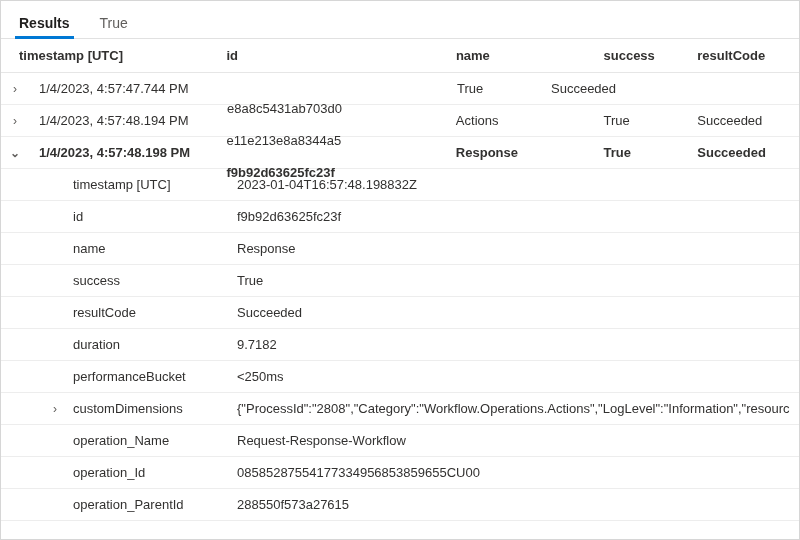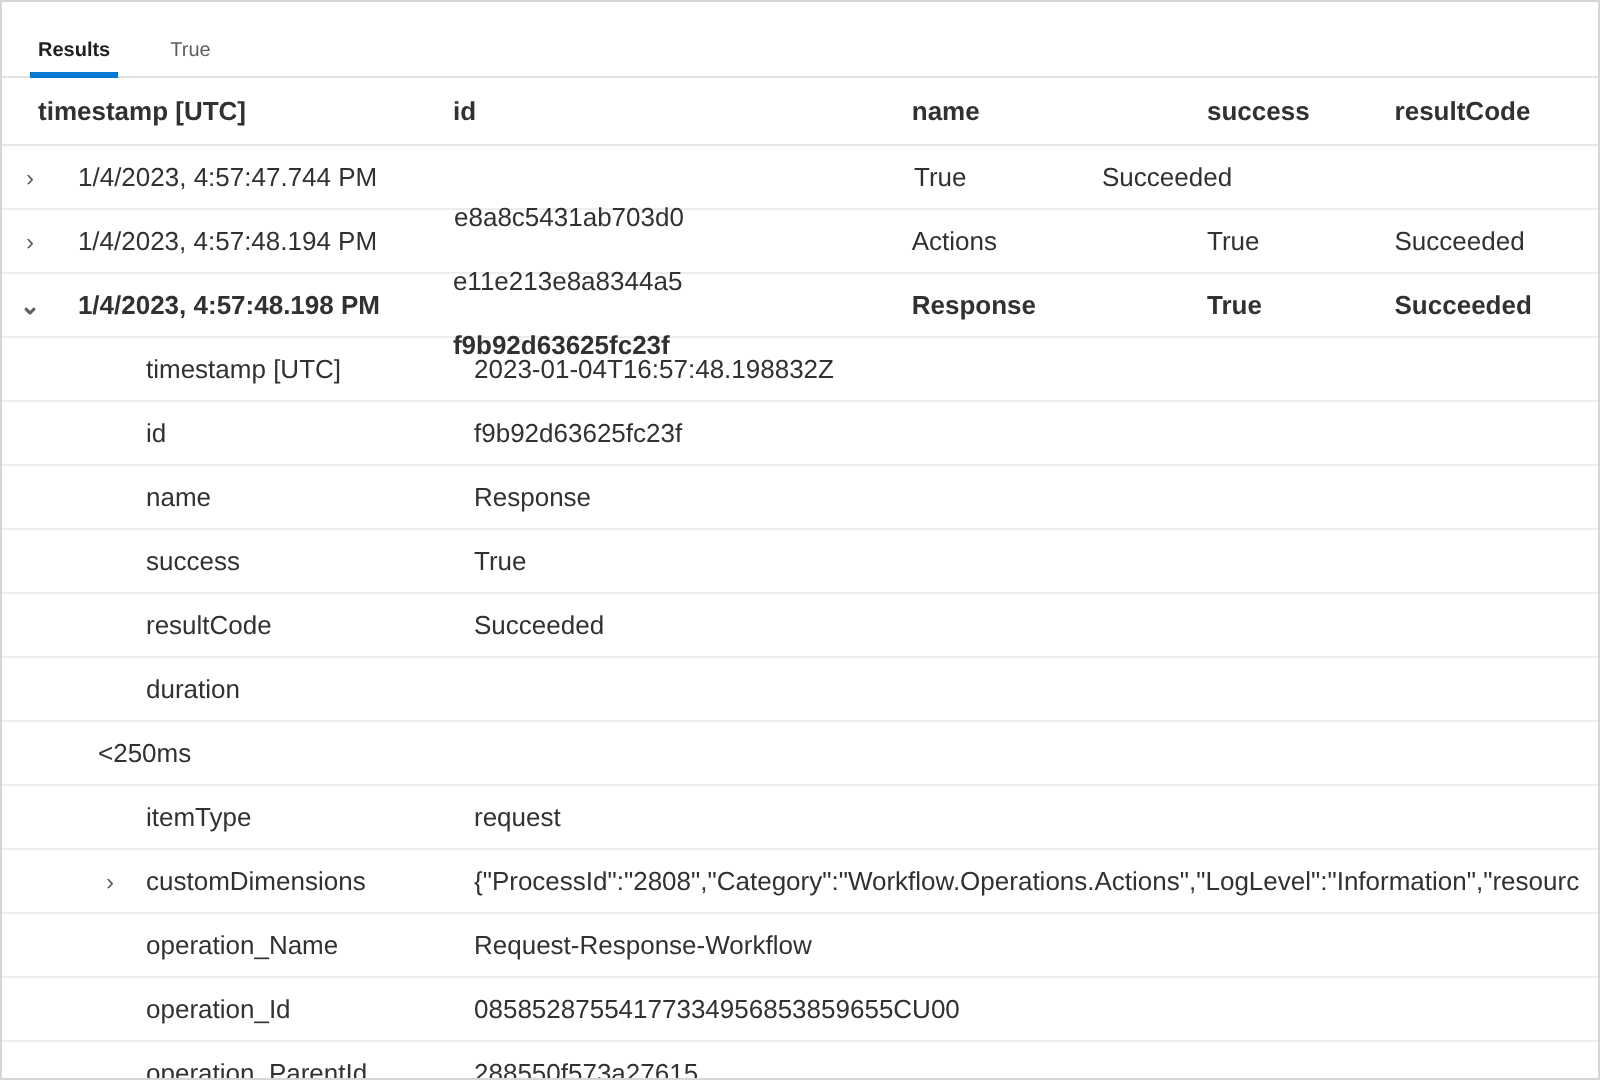--- a/index.html
+++ b/index.html
@@ -22,21 +22,21 @@
   
   .tabs {
     display: flex;
     align-items: flex-end;
     height: 38px;
     padding: 0 14px;
     border-bottom: 1px solid #e1e1e1;
     gap: 22px;
   }
   .tab {
-    font-size: 10px;
+    font-size: 14px;
     color: #605e5c;
     padding: 8px 4px 7px 4px;
     cursor: pointer;
     position: relative;
   }
   .tab.active {
     color: #201f1e;
     font-weight: 600;
   }
   .tab.active::after {
@@ -176,29 +176,26 @@
   <div class="dval">True</div>
 </div>
 <div class="drow">
   <div class="dgutter1"></div>
   <div class="dkey inner">resultCode</div>
   <div class="dval">Succeeded</div>
 </div>
 <div class="drow">
   <div class="dgutter1"></div>
   <div class="dkey inner">duration</div>
-</div>
-<div class="drow">
-  <div class="dgutter1"></div>
+  <div class="dval">9.7182</div>
+</div>
+<div class="drow">
+  <div class="dgutter1"></div>
+  <div class="dkey inner">performanceBucket</div>
   <div class="dval">&lt;250ms</div>
-</div>
-<div class="drow">
-  <div class="dgutter1"></div>
-  <div class="dkey inner">itemType</div>
-  <div class="dval">request</div>
 </div>
 <div class="drow">
   <div class="dgutter1"></div>
   <div class="dtoggle">›</div>
   <div class="dkey">customDimensions</div>
   <div class="dval">{"ProcessId":"2808","Category":"Workflow.Operations.Actions","LogLevel":"Information","resourc</div>
 </div>
 <div class="drow">
   <div class="dgutter1"></div>
   <div class="dkey inner">operation_Name</div>

